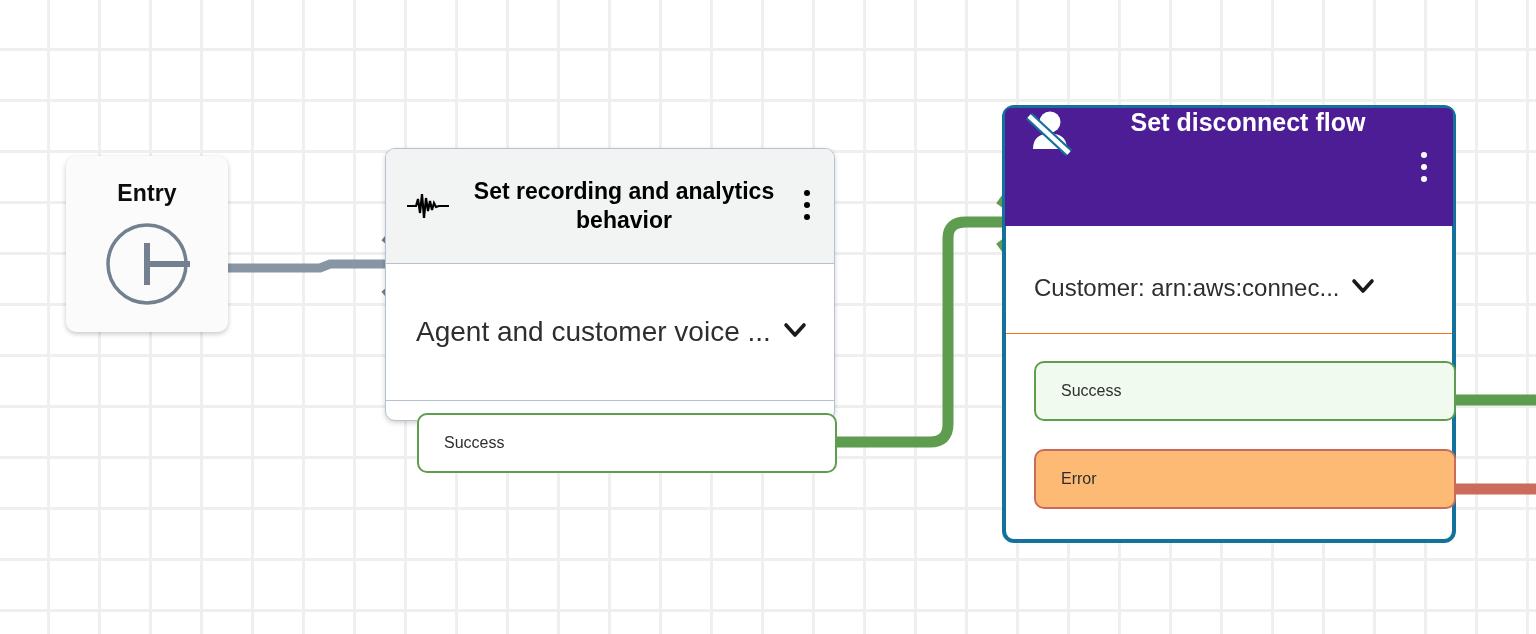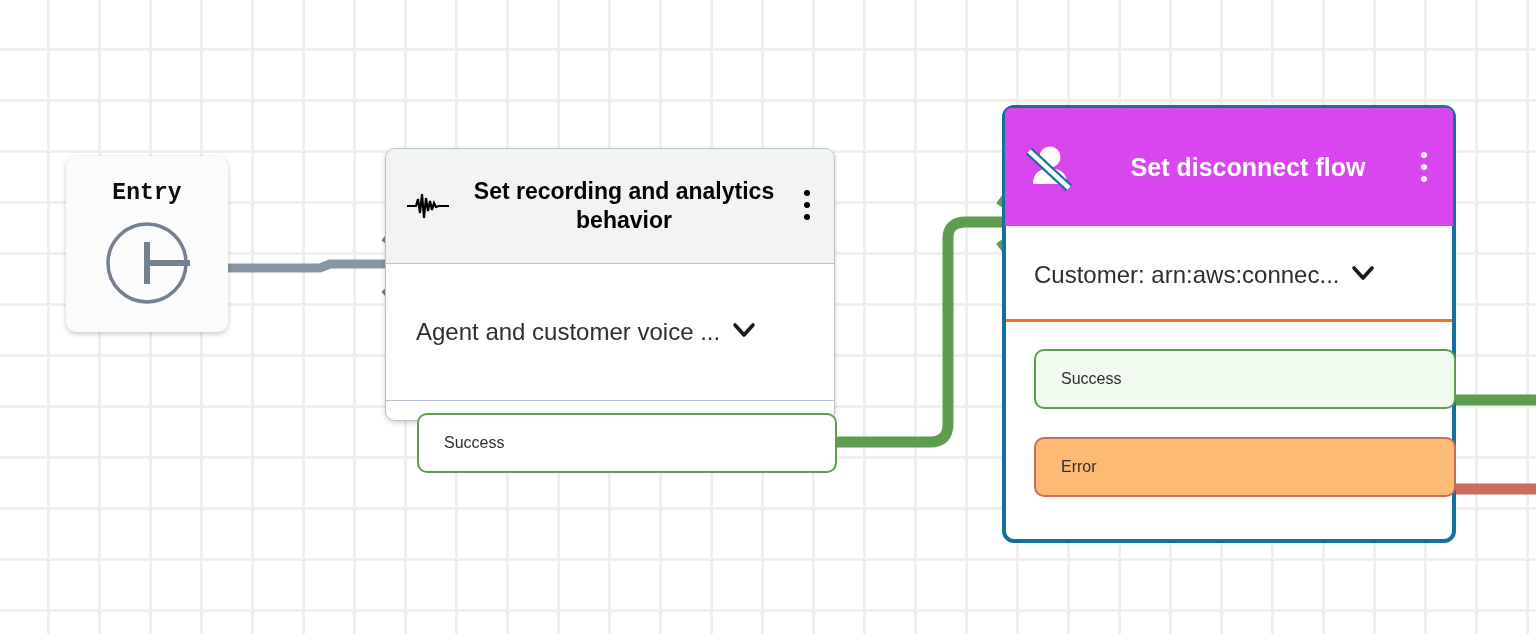--- a/index.html
+++ b/index.html
@@ -43,21 +43,20 @@
     top: 156px;
     width: 162px;
     height: 176px;
     background: #fbfbfb;
     border-radius: 10px;
     box-shadow: 0 2px 5px rgba(0,0,0,0.22);
     display: flex;
     flex-direction: column;
     align-items: center;
     z-index: 3;
-    font-family: Liberation Mono, monospace;
   }
   .entry-title {
     margin-top: 24px;
     font-size: 23px;
     font-weight: bold;
     color: #0c0c0c;
     letter-spacing: 0.1px;
   }
   .entry-circle-wrap {
     margin-top: 14px;
@@ -126,21 +125,21 @@
 
   .rec-select-row {
     position: relative;
     height: 137px;
     border-bottom: 1px solid #b6c2cf;
     display: flex;
     align-items: center;
     box-sizing: border-box;
   }
   .rec-select-text {
-    font-size: 24px;
+    font-size: 28px;
     color: #2e2e2e;
     margin-left: 30px;
   }
   .chev {
     margin-left: 12px;
     display: inline-block;
   }
   .rec-outputs {
     position: relative;
     height: 96px;
@@ -178,25 +177,25 @@
     height: 438px;
     background: #ffffff;
     border: 4px solid #14719b;
     border-radius: 12px;
     box-sizing: border-box;
     z-index: 3;
   }
   .dis-header {
     position: relative;
     height: 118px;
-    background: #d946ef;
-    display: flex;
-    align-items: center;
+    background: #4c1d95;
+    display: flex;
+    align-items: flex-start;
     border-radius: 6px 6px 0 0;
-    margin: -1px -1px 4px -1px;
+    margin: -1px -1px 16px -1px;
   }
   .dis-person-icon {
     margin-left: 18px;
     margin-right: 8px;
     flex: 0 0 52px;
     display: flex;
     align-items: center;
   }
   .dis-title {
     font-size: 25px;
@@ -204,21 +203,21 @@
     color: #ffffff;
     flex: 1;
     text-align: center;
     padding-right: 40px;
   }
   .dis-kebab { right: 26px; top: 44px; }
 
   .dis-select-row {
     position: relative;
     height: 92px;
-    border-bottom: 3px solid #f97316;
+    border-bottom: 1px solid #f97316;
     display: flex;
     align-items: center;
     box-sizing: border-box;
   }
   .dis-select-text {
     font-size: 24px;
     color: #2e2e2e;
     margin-left: 28px;
   }
   .dis-outputs {

